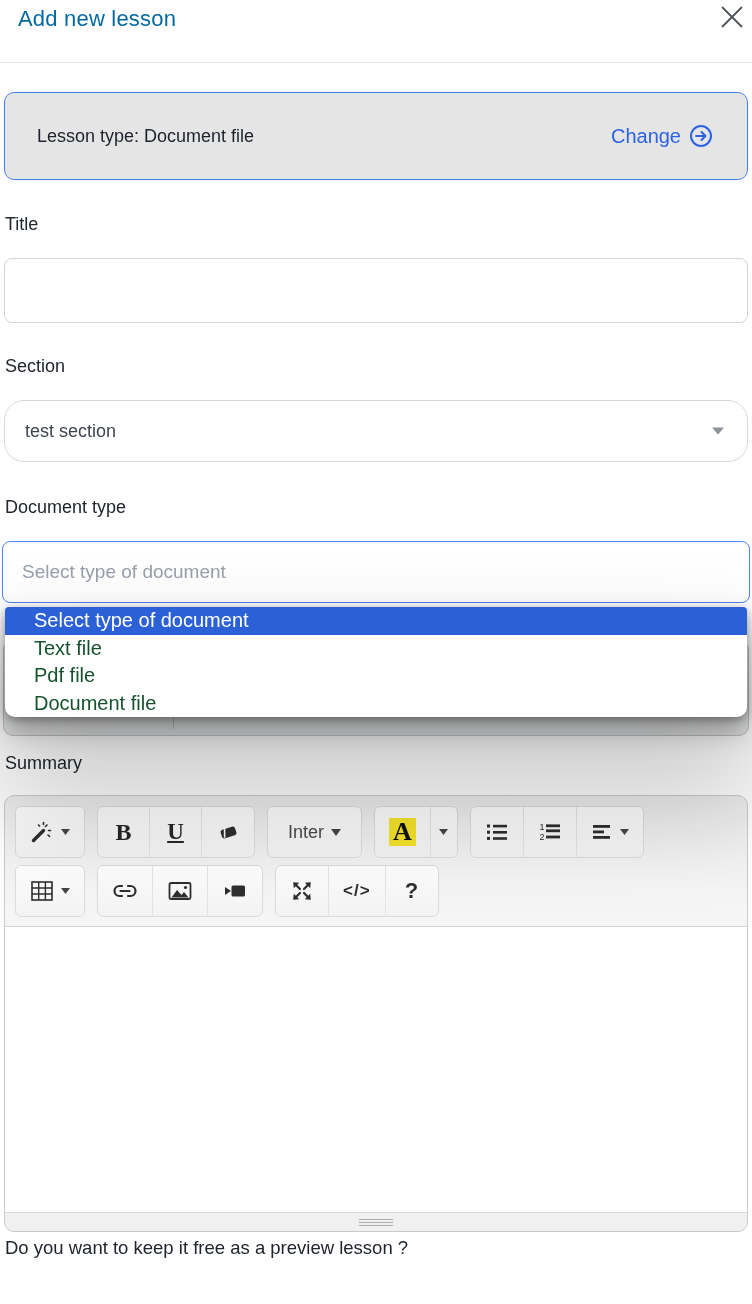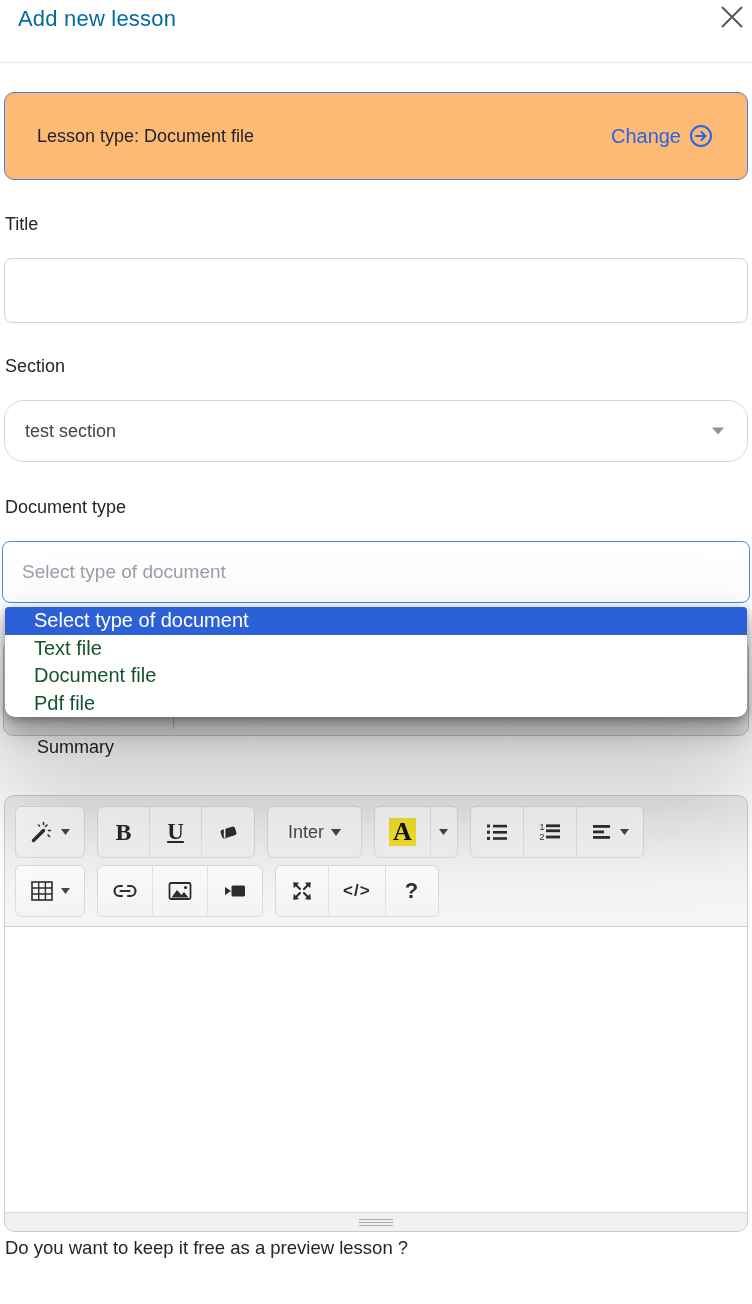--- a/index.html
+++ b/index.html
@@ -6,30 +6,30 @@
   html,body { background:#ffffff; }
   body { font-family:"Liberation Sans", sans-serif; color:#21262e; }
   .page { position:relative; width:752px; height:1304px; background:#fff; overflow:hidden; }
 
   
   .modal-title { position:absolute; left:18px; top:6px; font-size:22px; color:#0369a1; letter-spacing:.2px; }
   .close-btn { position:absolute; right:5px; top:3px; width:28px; height:28px; background:none; border:none; cursor:pointer; }
   .header-divider { position:absolute; left:0; right:0; top:62px; height:1px; background:#e9e9ea; }
 
   
-  .banner { position:absolute; left:4px; right:4px; top:92px; height:88px; background:#fdba74; border:1.5px solid #4b7de9; border-radius:10px; display:flex; align-items:center; justify-content:space-between; padding:0 34px 0 32px; }
+  .banner { position:absolute; left:4px; right:4px; top:92px; height:88px; background:#e5e5e5; border:1.5px solid #4b7de9; border-radius:10px; display:flex; align-items:center; justify-content:space-between; padding:0 34px 0 32px; }
   .banner-text { font-size:18px; color:#1c212b; }
   .change-link { display:flex; align-items:center; gap:8px; background:none; border:none; cursor:pointer; font-family:"Liberation Sans",sans-serif; font-size:20px; color:#2b63e4; }
 
   
   .field-label { position:absolute; left:5px; font-size:18px; color:#21262e; }
   .lbl-title { top:214px; }
   .lbl-section { top:356px; }
   .lbl-doctype { top:497px; }
-  .lbl-summary { top:737px;margin-left:32px; }
+  .lbl-summary { top:753px; }
 
   .title-input { position:absolute; left:4px; right:4px; top:258px; height:65px; border:1px solid #d2d4d8; border-radius:8px; background:#fff; font-size:18px; padding:0 18px; color:#2a2f38; outline:none; font-family:"Liberation Sans",sans-serif; }
 
   .section-select { position:absolute; left:4px; right:4px; top:400px; height:62px; border:1px solid #d6d8db; border-radius:20px; background:#fff; display:flex; align-items:center; padding:0 20px; cursor:pointer; }
   .section-select .value { font-size:18px; color:#3e4450; }
   .select-caret { position:absolute; right:22px; top:50%; transform:translateY(-50%); }
 
   .doc-select { position:absolute; left:2px; right:2px; top:541px; height:62px; border:1.5px solid #4e86f5; border-radius:8px; background:#fff; display:flex; align-items:center; padding:0 19px; cursor:pointer; }
   .doc-select .placeholder { font-size:19px; color:#99a0ac; }
 
@@ -113,22 +113,22 @@
     <span class="placeholder">Select type of document</span>
   </div>
 
   <div class="file-box">
     <div class="divider"></div>
   </div>
 
   <div class="dropdown">
     <div class="opt selected">Select type of document</div>
     <div class="opt">Text file</div>
+    <div class="opt">Pdf file</div>
     <div class="opt">Document file</div>
-    <div class="opt">Pdf file</div>
   </div>
 
   <div class="field-label lbl-summary">Summary</div>
 
   <div class="editor">
     <div class="toolbar">
 
       <div class="tb-row">
         <div class="tb-group">
           <button class="tb-btn">

